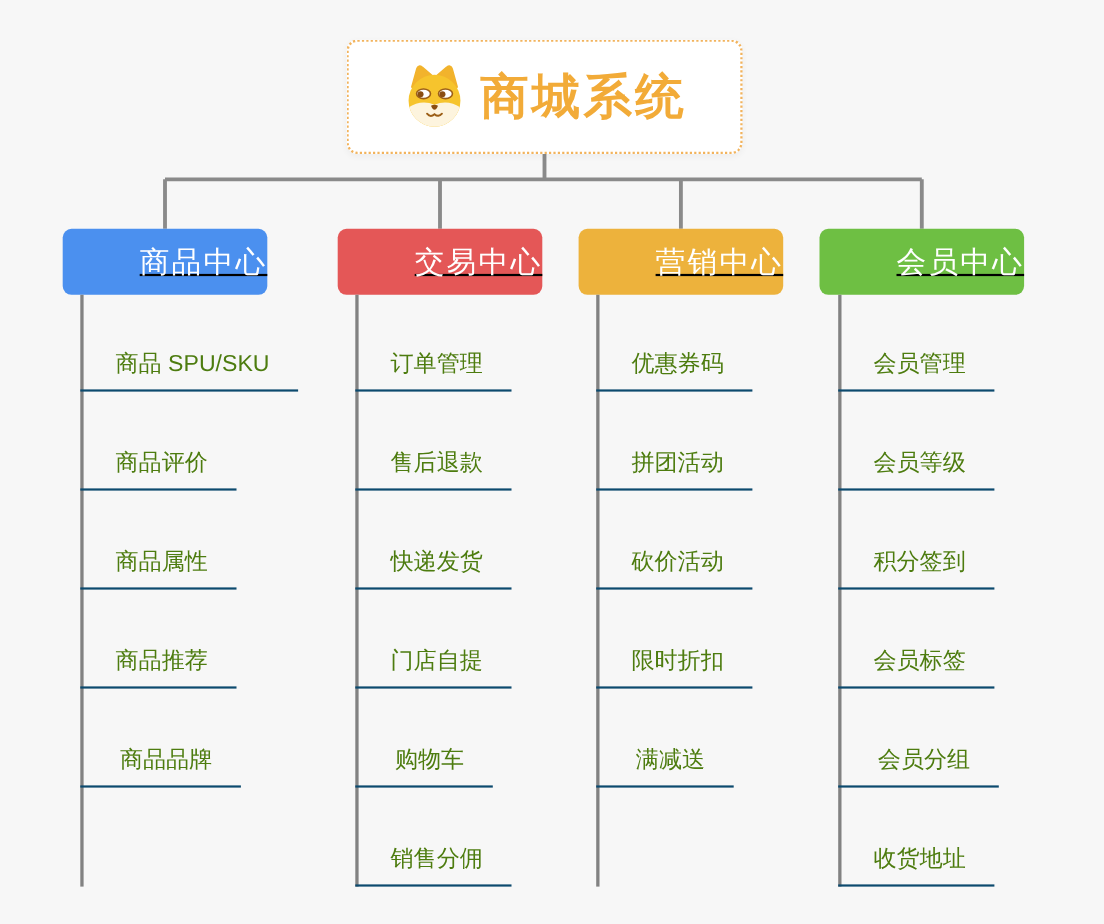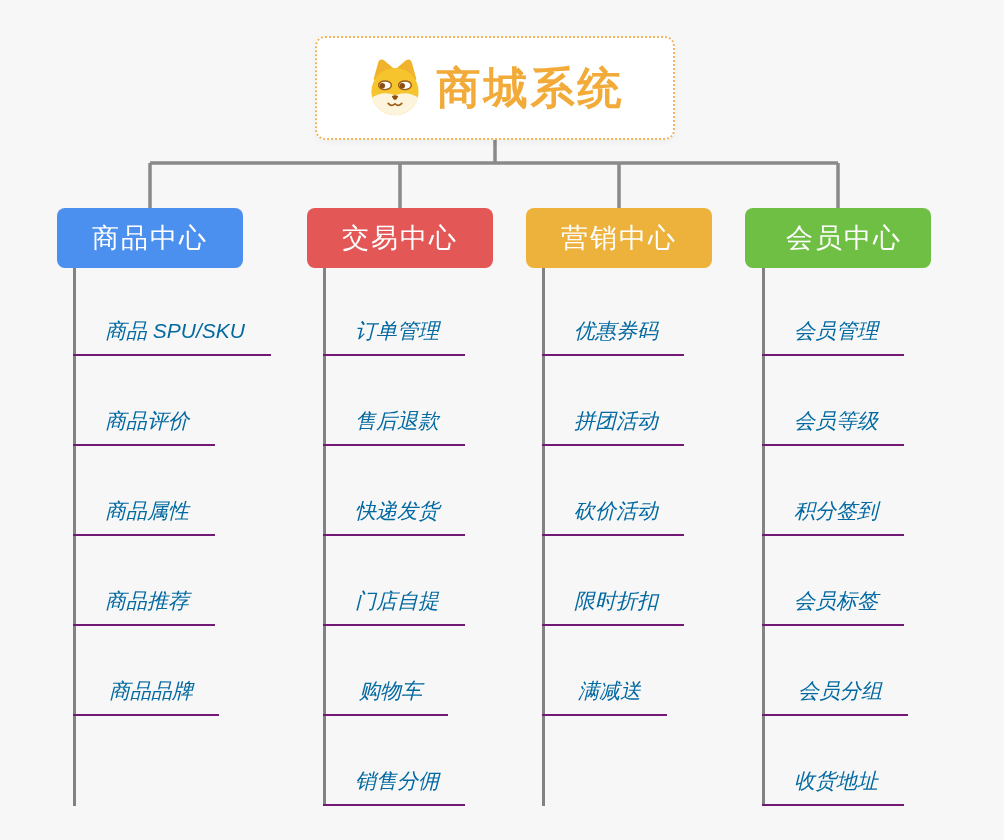--- a/index.html
+++ b/index.html
@@ -44,21 +44,22 @@
     white-space: nowrap;
   }
   
   .branch-node {
     position: absolute;
     top: 208px;
     width: 186px; height: 60px;
     border-radius: 8px;
     display: flex;
     align-items: center;
-    justify-content: center;
+    justify-content: flex-end;
+    text-decoration: underline;
   }
   .branch-node span {
     color: #ffffff;
     font-size: 27px;
     letter-spacing: 2px;
     white-space: nowrap;
   }
   .bn0 { left: 57px; }
   .bn1 { left: 307px; }
   .bn2 { left: 526px; }
@@ -76,25 +77,24 @@
   .col2 { left: 542px; }
   .col3 { left: 762px; }
   .leaf {
     position: absolute;
     left: 0;
     margin-left: -3px;
     width: fit-content;
     white-space: nowrap;
     font-size: 21px;
     line-height: 29px;
-    color: #0369a1;
+    color: #4d7c0f;
     padding: 0 26px 9px 32px;
-    border-bottom: 2px solid #701a75;
+    border-bottom: 2px solid #0c4a6e;
     background: transparent;
-    font-style: italic;
   }
   .leaf:nth-child(1) { top: 48px; }
   .leaf:nth-child(2) { top: 138px; }
   .leaf:nth-child(3) { top: 228px; }
   .leaf:nth-child(4) { top: 318px; text-align: right; }
   .leaf:nth-child(5) { top: 408px; padding-left: 36px; }
   .leaf:nth-child(6) { top: 498px; }
 </style>
 </head>
 <body>

